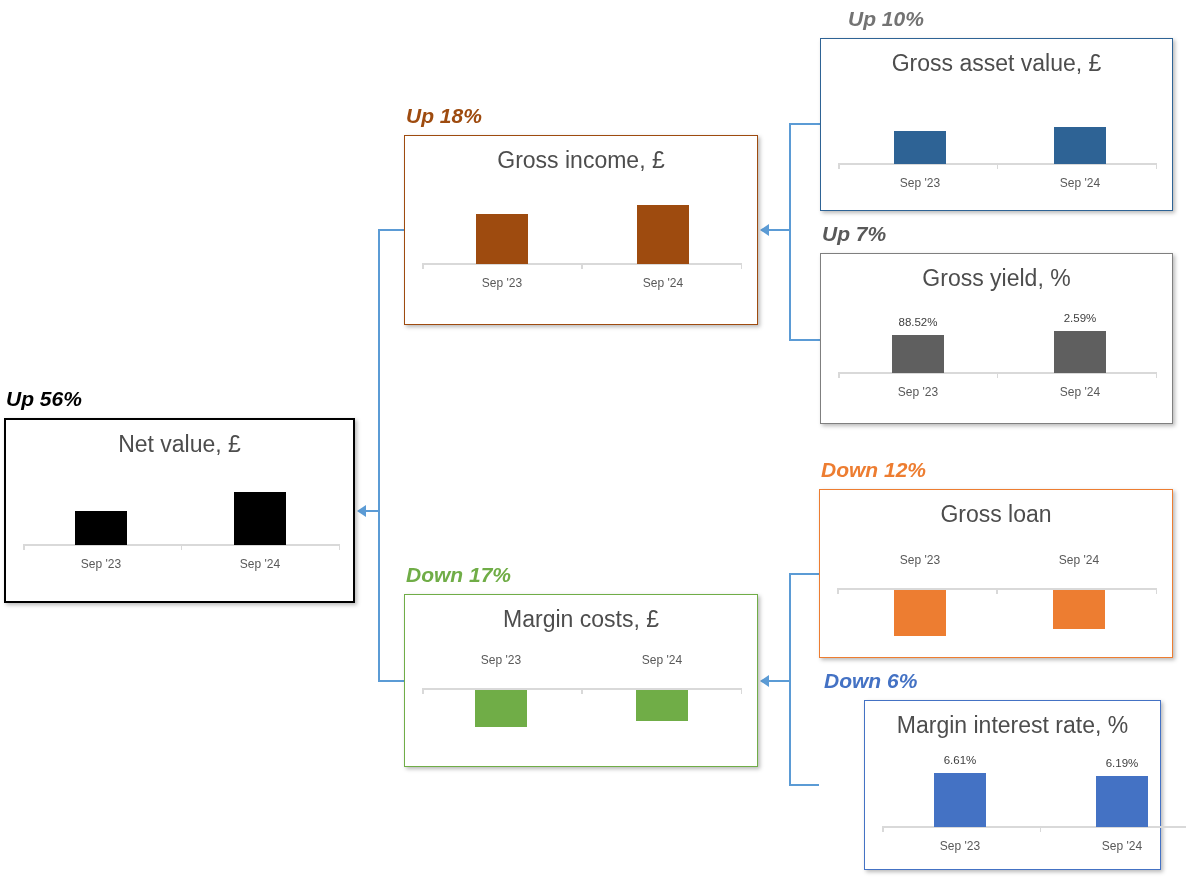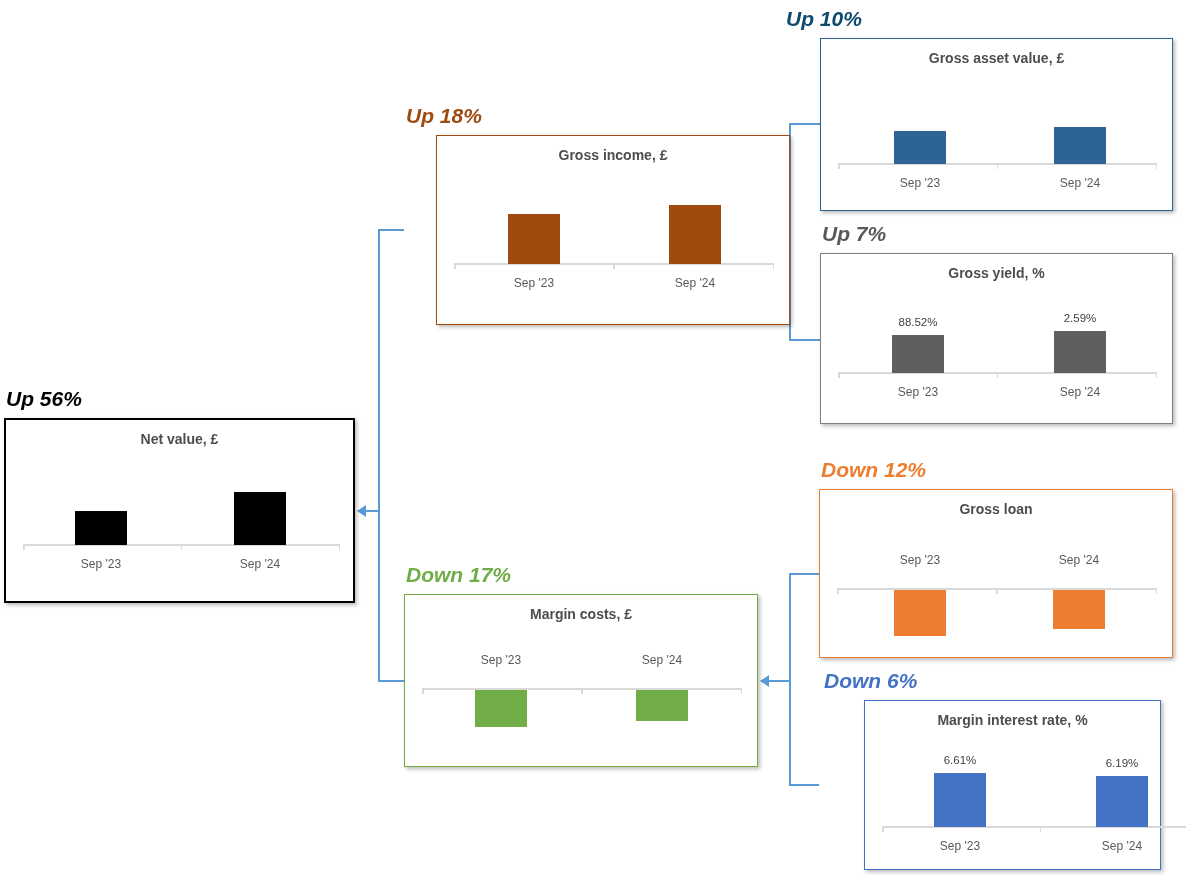--- a/index.html
+++ b/index.html
@@ -10,21 +10,21 @@
   .change-label{
     position:absolute;font-size:21px;font-weight:700;font-style:italic;
     letter-spacing:0;white-space:nowrap;
   }
   .chart-box{
     position:absolute;background:#ffffff;box-sizing:border-box;
     box-shadow:2px 2px 4px rgba(0,0,0,0.28);
   }
   .chart-title{
     position:absolute;left:0;right:0;top:11px;text-align:center;
-    font-size:14px;font-weight:700;color:#4d4d4d;white-space:nowrap;
+    font-size:23px;font-weight:400;color:#4d4d4d;white-space:nowrap;
   }
   .axis-line{position:absolute;height:1.5px;background:#d9d9d9;}
   .axis-tick{position:absolute;width:1.5px;height:6px;background:#d9d9d9;top:0;}
   .bar{position:absolute;}
   .category-label{
     position:absolute;width:110px;text-align:center;font-size:12px;color:#595959;
     white-space:nowrap;
   }
   .value-label{
     position:absolute;width:80px;text-align:center;font-size:11.5px;color:#404040;
@@ -54,21 +54,21 @@
       <div class="connector-segment" style="left: 768px; top: 680px; width: 22px; height: 2px; background: rgb(91, 155, 213);"></div>
       <div class="arrowhead" style="left: 760px; top: 675px; border-right: 9px solid rgb(91, 155, 213);"></div>
     </div>
     <div>
       <div class="connector-segment" style="left: 378px; top: 229px; width: 2px; height: 453px; background: rgb(91, 155, 213);"></div>
       <div class="connector-segment" style="left: 379px; top: 229px; width: 25px; height: 2px; background: rgb(91, 155, 213);"></div>
       <div class="connector-segment" style="left: 379px; top: 680px; width: 25px; height: 2px; background: rgb(91, 155, 213);"></div>
       <div class="connector-segment" style="left: 365px; top: 510px; width: 14px; height: 2px; background: rgb(91, 155, 213);"></div>
       <div class="arrowhead" style="left: 357px; top: 505px; border-right: 9px solid rgb(91, 155, 213);"></div>
     </div>
-    <div class="change-label" style="left: 786px; top: 7px; color: #0c4a6e;">Up 10%</div>
+    <div class="change-label" style="left: 848px; top: 7px; color: #737373;">Up 10%</div>
     <div class="chart-box" style="left: 820px; top: 38px; width: 353px; height: 173px; border: 1.5px solid rgb(46, 99, 149);">
       <div class="chart-title">Gross asset value, £</div>
       <div class="axis-line" style="left: 17px; width: 319px; top: 124px;">
         <div class="axis-tick" style="left: 0px;"></div>
         <div class="axis-tick" style="left: 158.75px;"></div>
         <div class="axis-tick" style="left: 317.5px;"></div>
       </div>
       <div class="bar" style="left: 73px; top: 92px; width: 52px; height: 33px; background: rgb(46, 99, 149);"></div>
       <div class="category-label" style="left: 44px; top: 137px;">Sep '23</div>
       <div class="bar" style="left: 233px; top: 88px; width: 52px; height: 37px; background: rgb(46, 99, 149);"></div>
@@ -83,21 +83,21 @@
         <div class="axis-tick" style="left: 317.5px;"></div>
       </div>
       <div class="bar" style="left: 71px; top: 81px; width: 52px; height: 38px; background: rgb(95, 95, 95);"></div>
       <div class="value-label" style="left: 57px; top: 62px;">88.52%</div>
       <div class="category-label" style="left: 42px; top: 131px;">Sep '23</div>
       <div class="bar" style="left: 233px; top: 77px; width: 52px; height: 42px; background: rgb(95, 95, 95);"></div>
       <div class="value-label" style="left: 219px; top: 58px;">2.59%</div>
       <div class="category-label" style="left: 204px; top: 131px;">Sep '24</div>
     </div>
     <div class="change-label" style="left: 406px; top: 104px; color: rgb(158, 75, 15);">Up 18%</div>
-    <div class="chart-box" style="left: 404px; top: 135px; width: 354px; height: 190px; border: 1.5px solid rgb(158, 75, 15); margin-left: 32px;">
+    <div class="chart-box" style="left: 404px; top: 135px; width: 354px; height: 190px; border: 1.5px solid rgb(158, 75, 15);">
       <div class="chart-title">Gross income, £</div>
       <div class="axis-line" style="left: 17px; width: 320px; top: 127px;">
         <div class="axis-tick" style="left: 0px;"></div>
         <div class="axis-tick" style="left: 159.25px;"></div>
         <div class="axis-tick" style="left: 318.5px;"></div>
       </div>
       <div class="bar" style="left: 71px; top: 78px; width: 52px; height: 50px; background: rgb(158, 75, 15);"></div>
       <div class="category-label" style="left: 42px; top: 140px;">Sep '23</div>
       <div class="bar" style="left: 232px; top: 69px; width: 52px; height: 59px; background: rgb(158, 75, 15);"></div>
       <div class="category-label" style="left: 203px; top: 140px;">Sep '24</div>

